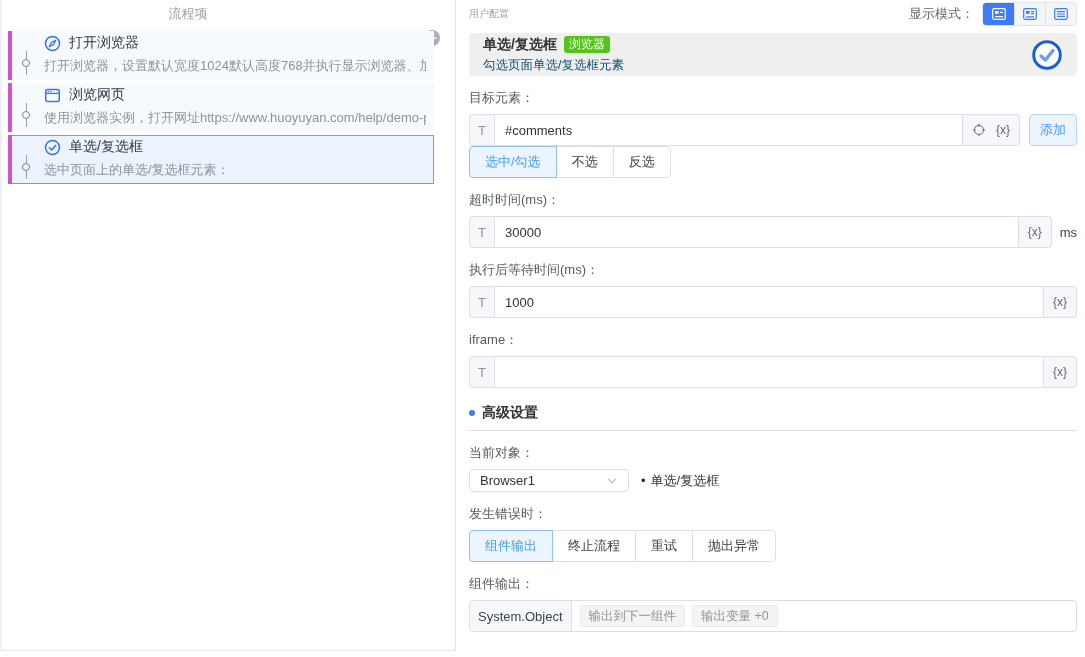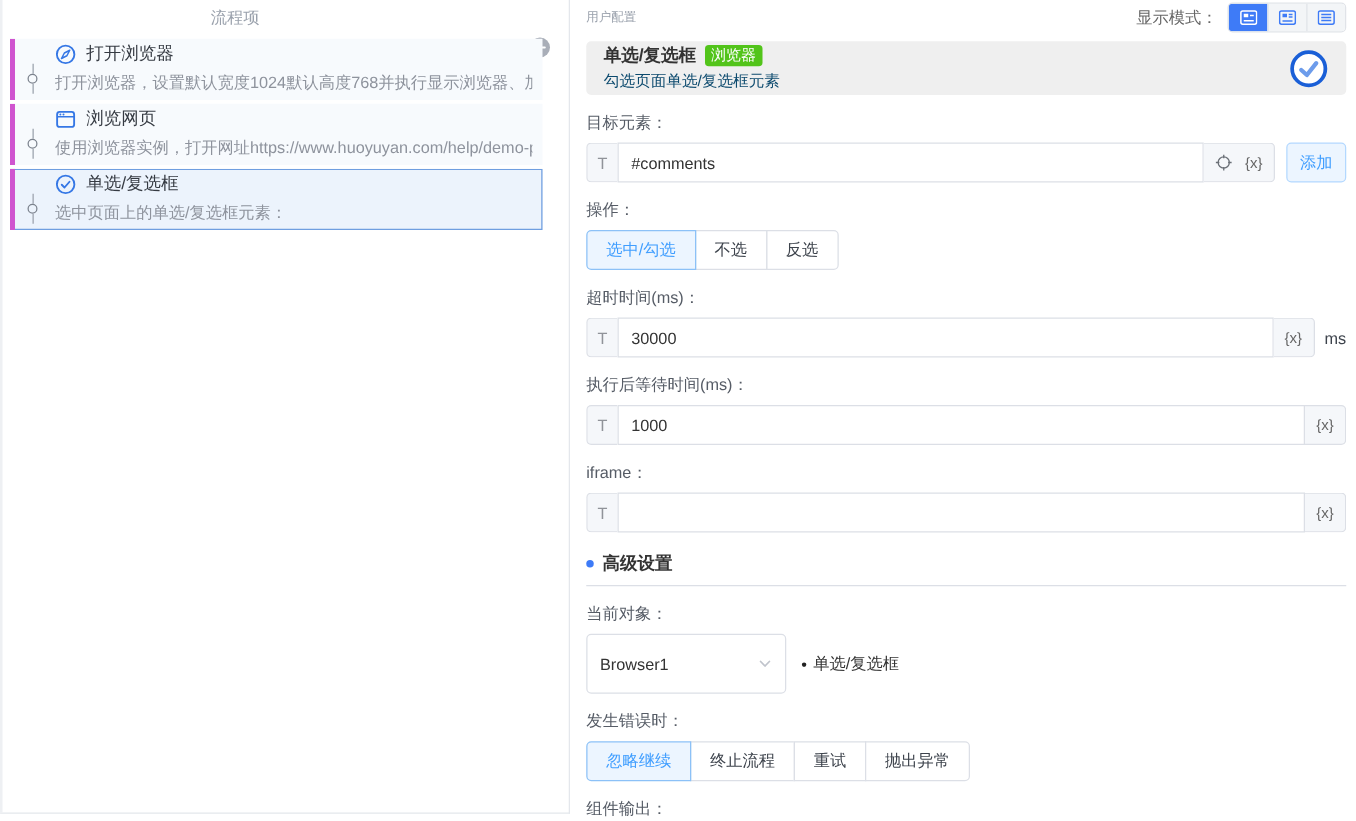--- a/index.html
+++ b/index.html
@@ -72,21 +72,21 @@
     cursor:pointer; position:relative; }
   .seg-btn:first-child { margin-left:0; border-radius:4px 0 0 4px; }
   .seg-btn:last-child { border-radius:0 4px 4px 0; }
   .seg-btn.active { background:#ecf5ff; border-color:#8cc1f7; color:#409eff; z-index:2; }
 
   .adv { display:flex; align-items:center; gap:7px; margin-top:16px; padding-bottom:8px;
     border-bottom:1px solid #dcdfe6; }
   .adv-dot { width:6px; height:6px; border-radius:50%; background:#3e7bf7; }
   .adv-text { font-weight:bold; font-size:14px; color:#333; }
 
-  .select { width:160px; height:48px; border:1px solid #dcdfe6; border-radius:4px;
+  .select { width:160px; height:23px; border:1px solid #dcdfe6; border-radius:4px;
     display:flex; align-items:center; padding:0 10px; font-size:13px; color:#333;
     background:#fff; cursor:pointer; flex:none; }
   .select .chev { margin-left:auto; display:flex; }
   .obj-note { margin-left:12px; color:#333; display:flex; align-items:center; gap:5px; }
   .obj-note .bullet { font-size:13px; color:#222; }
 
   .output-box { display:flex; align-items:center; border:1px solid #dcdfe6; border-radius:4px;
     height:32px; background:#fff; }
   .ob-prefix { height:100%; background:#f5f7fa; border-right:1px solid #dcdfe6; padding:0 8px;
     display:flex; align-items:center; font-size:13px; color:#3d434c; border-radius:4px 0 0 4px; }
@@ -259,21 +259,20 @@
                 <line x1="0.8" y1="8" x2="4" y2="8" stroke="#6b7077" stroke-width="1.2"></line>
                 <line x1="12" y1="8" x2="15.2" y2="8" stroke="#6b7077" stroke-width="1.2"></line>
               </svg>
           </span>
           <span>{x}</span>
         </span>
       </div>
       <span class="add-btn">添加</span>
     </div>
 
-    <div class="form-label">操作：</div>
     <div class="seg">
       <span class="seg-btn active">选中/勾选</span>
       <span class="seg-btn">不选</span>
       <span class="seg-btn">反选</span>
     </div>
 
     <div class="form-label">超时时间(ms)：</div>
     <div class="row-flex">
       <div class="input-group">
         <span class="ig-prefix">T</span>
@@ -323,21 +322,21 @@
         </span>
       </span>
       <span class="obj-note">
         <span class="bullet">•</span>
         <span>单选/复选框</span>
       </span>
     </div>
 
     <div class="form-label">发生错误时：</div>
     <div class="seg">
-      <span class="seg-btn active">忽略继续</span>
+      <span class="seg-btn active">组件输出</span>
       <span class="seg-btn">终止流程</span>
       <span class="seg-btn">重试</span>
       <span class="seg-btn">抛出异常</span>
     </div>
 
     <div class="form-label">组件输出：</div>
     <div class="output-box">
       <span class="ob-prefix">System.Object</span>
       <span class="ob-tags">
         <span class="ob-tag">输出到下一组件</span>

